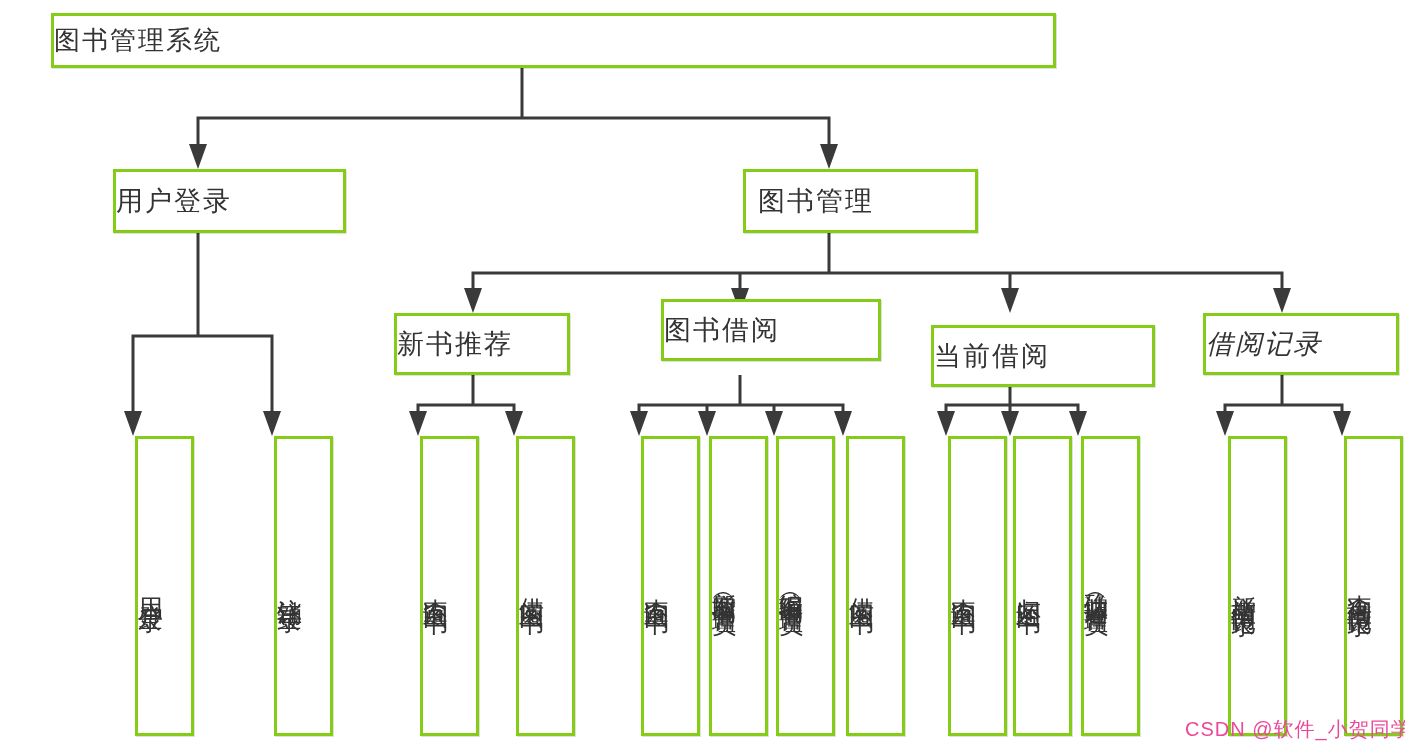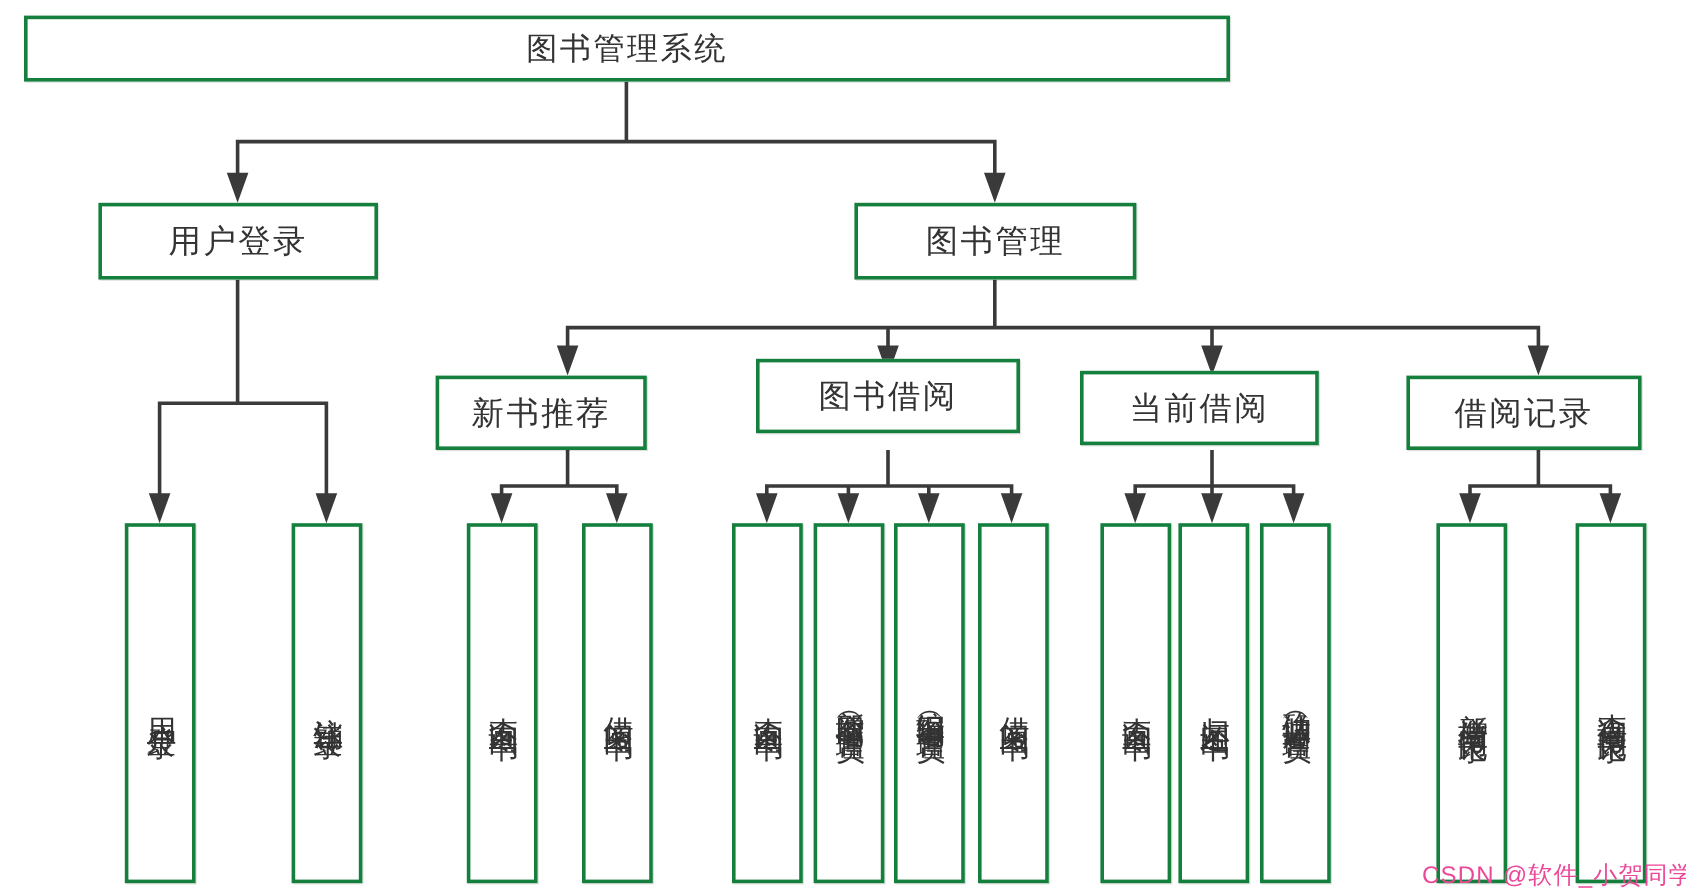--- a/index.html
+++ b/index.html
@@ -14,26 +14,27 @@
   #connectors {
     position: absolute;
     left: 0; top: 0;
     width: 1405px; height: 747px;
     pointer-events: none;
   }
   .node {
     position: absolute;
     box-sizing: border-box;
     background: #ffffff;
-    border: 3px solid #15803d;
+    border: 3px solid #84cc16;
     display: flex;
     align-items: center;
-    justify-content: center;
+    justify-content: flex-start;
     color: #333333;
     box-shadow: 1px 1px 0 rgba(0,0,0,0.12);
+    margin-left: 31px;
   }
   .node.h-label { font-size: 27px; letter-spacing: 2px; }
   .node.root-box { font-size: 26px; }
   .node.leaf {
     width: 59px;
     top: 436px;
     height: 300px;
   }
   .node.leaf span {
     writing-mode: vertical-rl;
@@ -83,34 +84,34 @@
          M1333 411 L1351 411 L1342 436 Z"></path>
   </svg>
 
   <div class="node root-box h-label" style="left:20px; top:13px; width:1005px; height:55px;">
     <span>图书管理系统</span>
   </div>
 
   <div class="node h-label" style="left:82px; top:169px; width:233px; height:64px;">
     <span>用户登录</span>
   </div>
-  <div class="node h-label" style="left:712px; top:169px; width:235px; height:64px;">
+  <div class="node h-label" style="left:712px; top:169px; width:235px; height:64px;padding-left:12px;">
     <span>图书管理</span>
   </div>
 
   <div class="node h-label" style="left:363px; top:313px; width:176px; height:62px;">
     <span>新书推荐</span>
   </div>
   <div class="node h-label" style="left:630px; top:299px; width:220px; height:62px;">
     <span>图书借阅</span>
   </div>
-  <div class="node h-label" style="left:900px; top:309px; width:199px; height:62px;">
+  <div class="node h-label" style="left:900px; top:325px; width:224px; height:62px;">
     <span>当前借阅</span>
   </div>
-  <div class="node h-label" style="left:1172px; top:313px; width:196px; height:62px;">
+  <div class="node h-label" style="left:1172px; top:313px; width:196px; height:62px;font-style:italic;">
     <span>借阅记录</span>
   </div>
 
   <div class="node leaf" style="left:104px;">
     <span>用户登录</span>
   </div>
   <div class="node leaf" style="left:243px;">
     <span>注销登录</span>
   </div>
 

